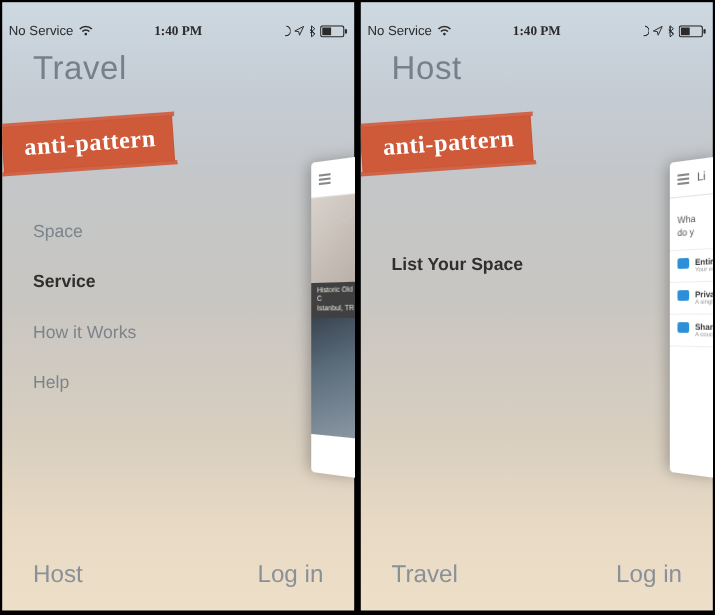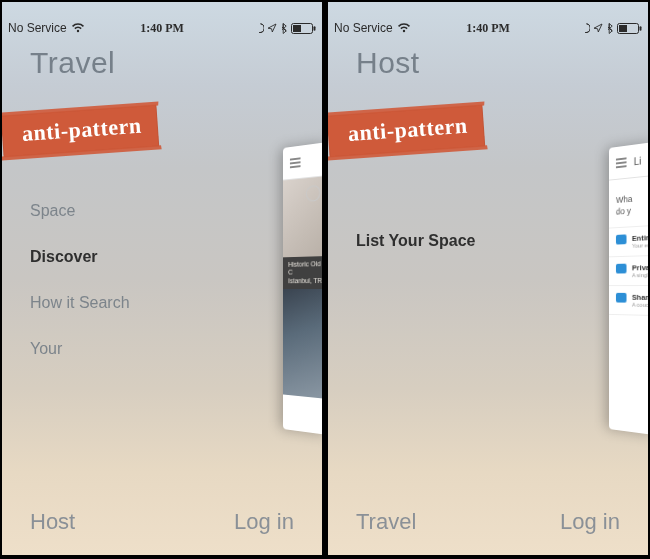--- a/index.html
+++ b/index.html
@@ -254,23 +254,23 @@
 
   <div class="screen-body">
     <div class="title">Travel</div>
 
     <div class="badge">
       <div class="badge-inner">anti-pattern</div>
     </div>
 
     <div class="menu">
       <div class="menu-item">Space</div>
-      <div class="menu-item active">Discover</div>
-      <div class="menu-item">How it Search</div>
-      <div class="menu-item">Your</div>
+      <div class="menu-item active">Service</div>
+      <div class="menu-item">How it Works</div>
+      <div class="menu-item">Help</div>
     </div>
 
     <div class="footer">
       <div>Host</div>
       <div>Log in</div>
     </div>
 
     <div class="peek peek-a">
       <div class="peek-header">
         <div class="burger"></div>

